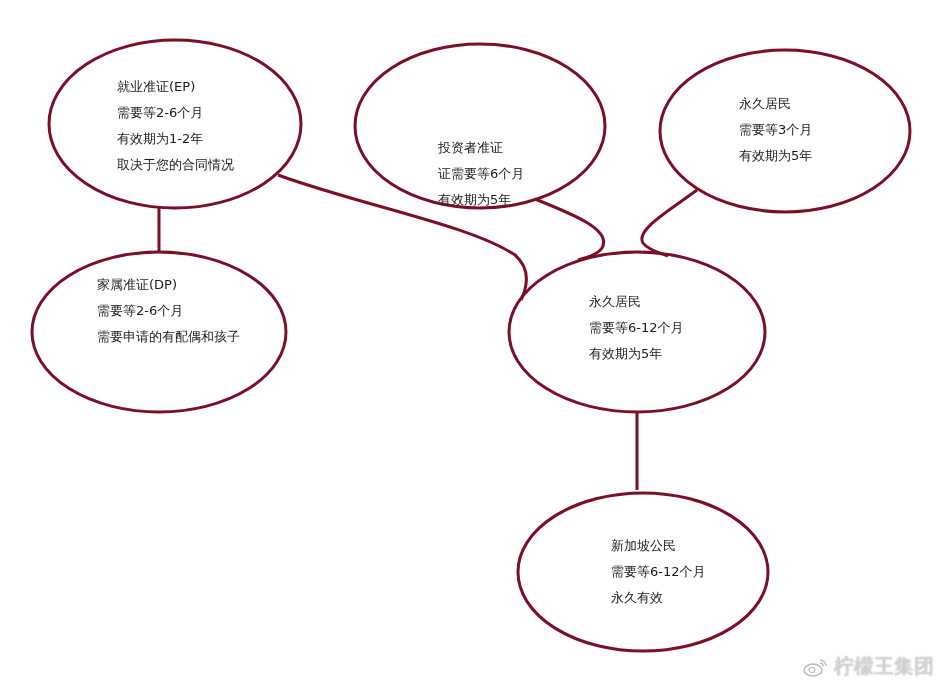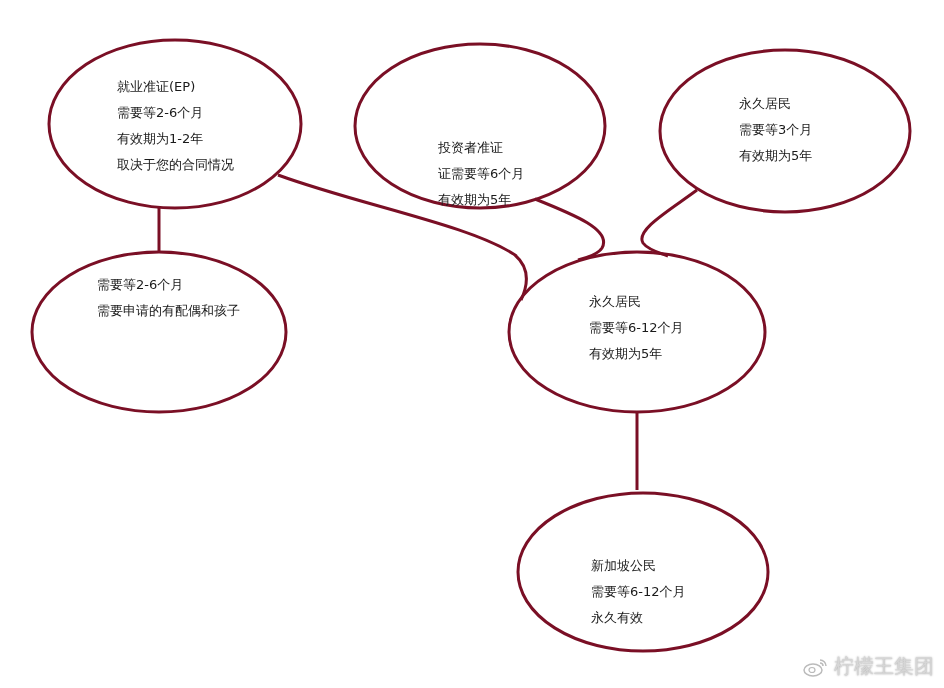--- a/index.html
+++ b/index.html
@@ -46,31 +46,32 @@
   <div>有效期为5年</div>
 </div>
 
 <div class="node-text" style="left:739px; top:91px;">
   <div class="node-title">永久居民</div>
   <div>需要等3个月</div>
   <div>有效期为5年</div>
 </div>
 
 <div class="node-text" style="left:97px; top:272px;">
+  <div class="node-title">家属准证(DP)</div>
   <div>需要等2-6个月</div>
   <div>需要申请的有配偶和孩子</div>
 </div>
 
 <div class="node-text" style="left:589px; top:289px;">
   <div class="node-title">永久居民</div>
   <div>需要等6-12个月</div>
   <div>有效期为5年</div>
 </div>
 
-<div class="node-text" style="left:591px; top:533px;margin-top:20px;">
+<div class="node-text" style="left:611px; top:533px;">
   <div class="node-title">新加坡公民</div>
   <div>需要等6-12个月</div>
   <div>永久有效</div>
 </div>
 
 <div class="watermark">
   <svg class="wm-icon" viewBox="0 0 26 20">
     <ellipse cx="11" cy="13" rx="9" ry="6" fill="none" stroke="#bbb" stroke-width="1.5"></ellipse>
     <ellipse cx="10" cy="13" rx="3" ry="2.5" fill="none" stroke="#bbb" stroke-width="1.2"></ellipse>
     <path d="M18,3 A6,6 0 0 1 24,9" fill="none" stroke="#bbb" stroke-width="1.5"></path>

